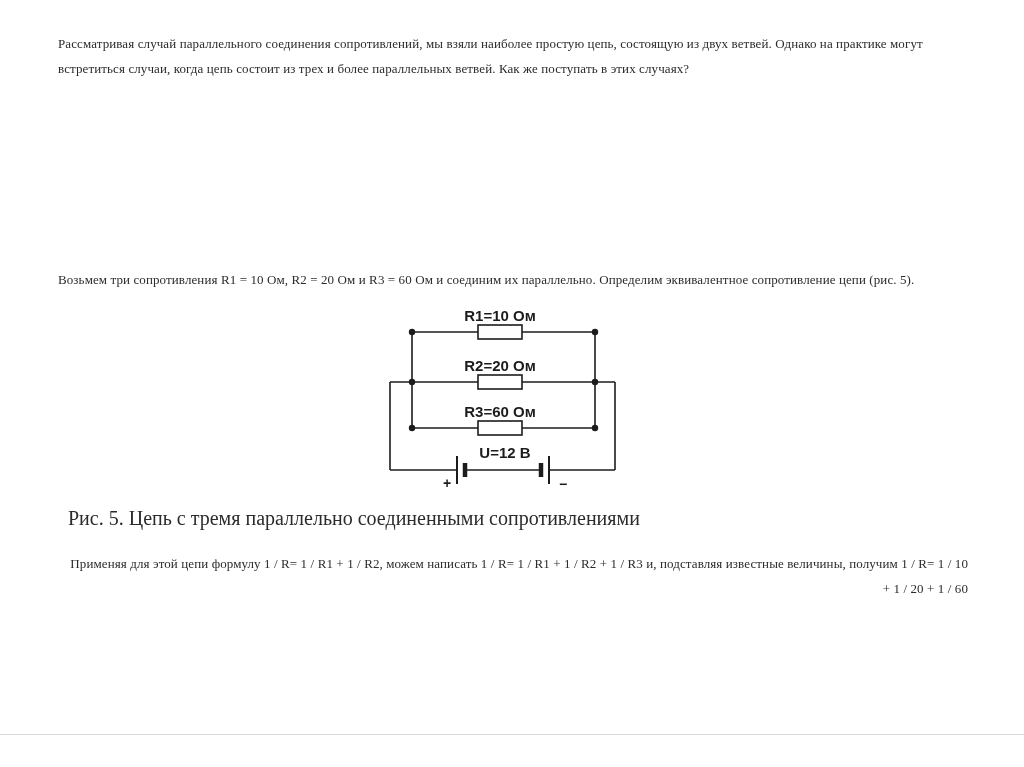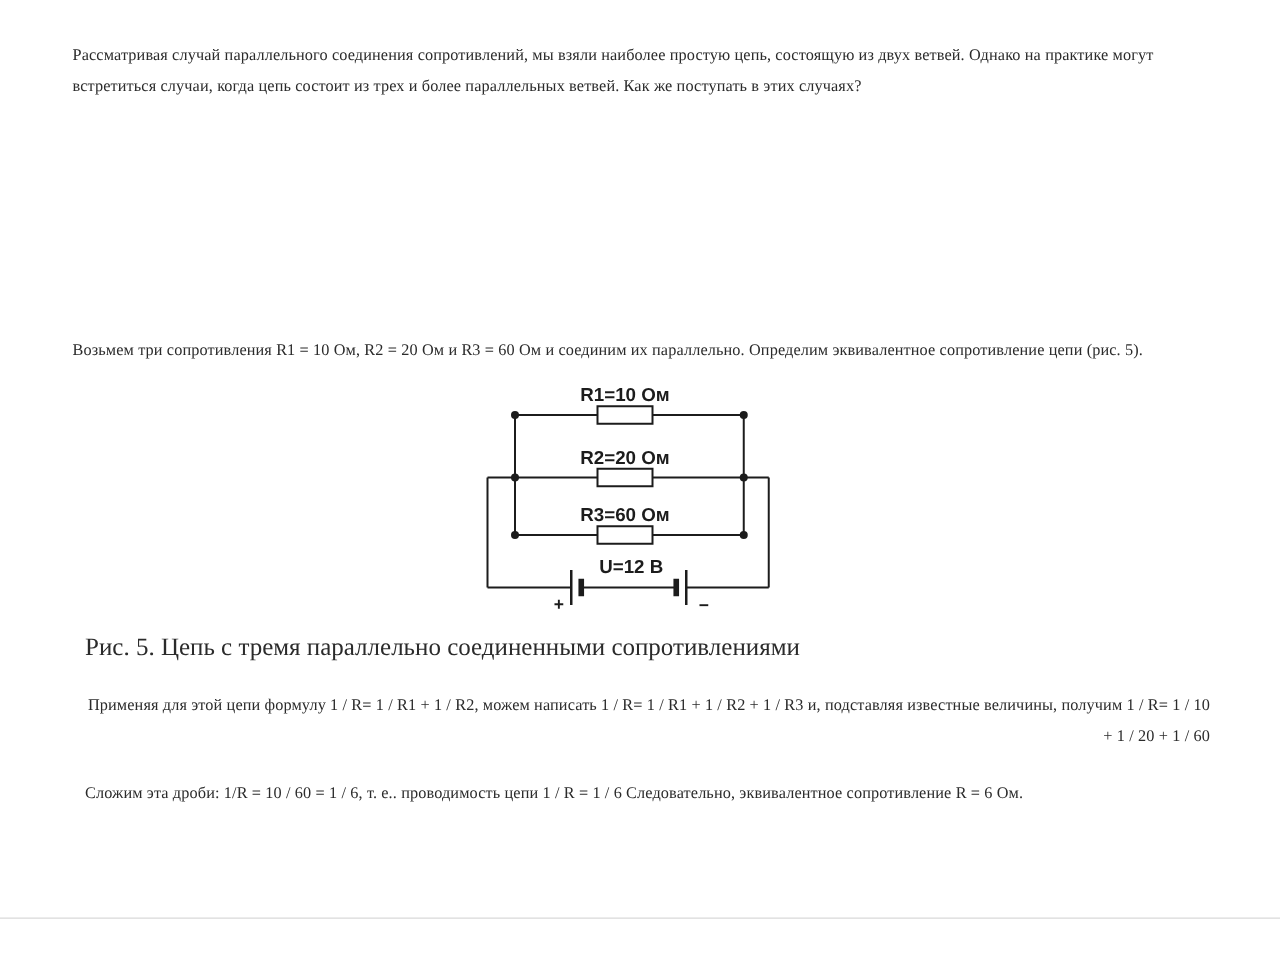--- a/index.html
+++ b/index.html
@@ -97,16 +97,15 @@
       <text x="117" y="119" text-anchor="middle">R3=60 Ом</text>
       <text x="122" y="160" text-anchor="middle">U=12 В</text>
       <text x="64" y="190" text-anchor="middle" class="sign">+</text>
       <text x="180" y="191" text-anchor="middle" class="sign">−</text>
     </svg>
   </div>
 
   <div class="caption">Рис. 5. Цепь с тремя параллельно соединенными сопротивлениями</div>
 
   <div class="para p5">Применяя для этой цепи формулу 1 / R= 1 / R1 + 1 / R2, можем написать 1 / R= 1 / R1 + 1 / R2 + 1 / R3 и, подставляя известные величины, получим 1 / R= 1 / 10 + 1 / 20 + 1 / 60</div>
-  <div class="para p6">Сложим эта дроби: 1/R = 10 / 60 = 1 / 6, т. е.. проводимость цепи 1 / R = 1 / 6 Следовательно, эквивалентное сопротивление R = 6 Ом.</div>
 
   <div class="footer-rule"></div>
 </div>
 
 </body></html>

